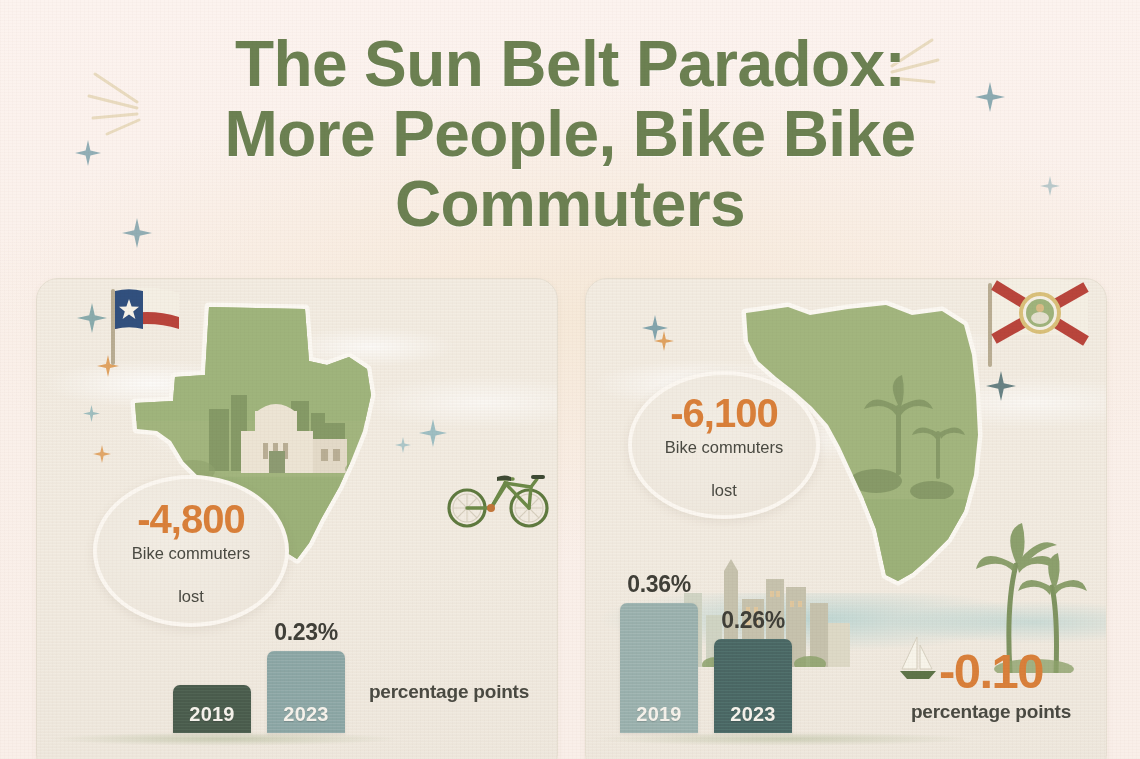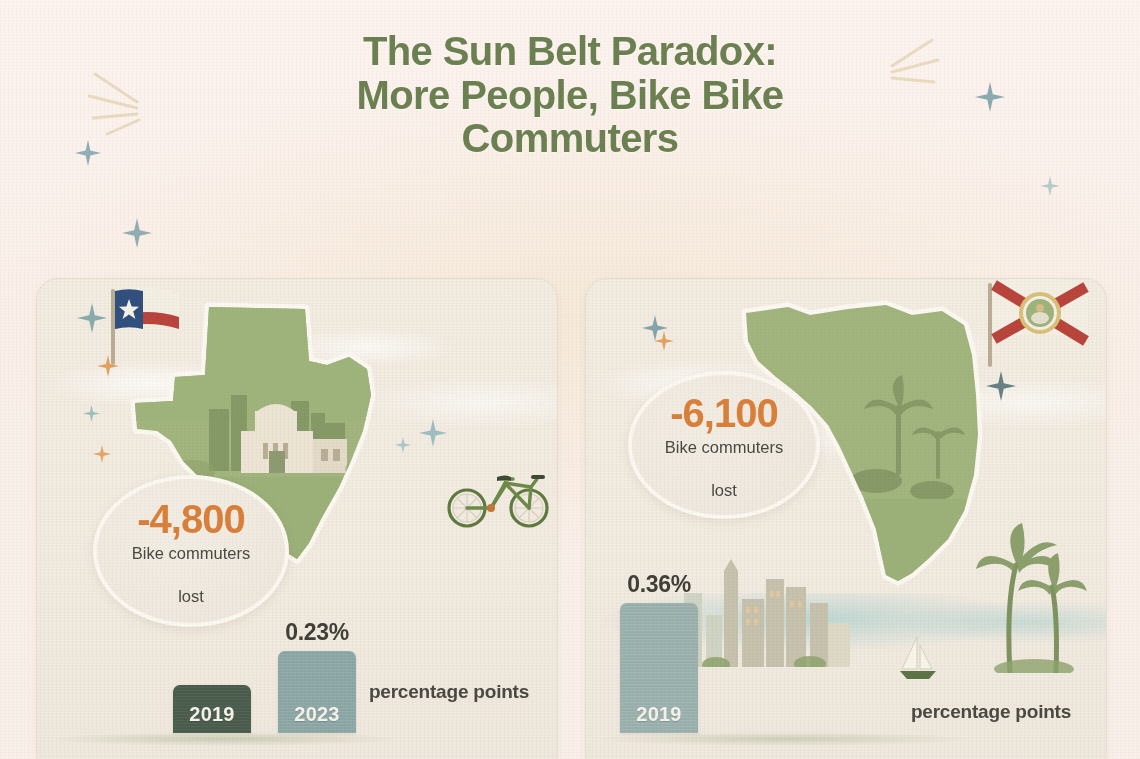--- a/index.html
+++ b/index.html
@@ -24,21 +24,21 @@
       radial-gradient(ellipse 900px 340px at 52% 42%, rgba(245,232,214,.85) 0%, rgba(251,241,236,0) 70%),
       linear-gradient(180deg, #fcf3ef 0%, #faf0ea 45%, #f9efe9 100%);
   }
 
   
   .title-wrap {
     position: absolute; left: 0; right: 0; top: 30px; z-index: 10; text-align: center;
   }
   .title {
     color: #6c8152;
-    font-size: 40px; line-height: 1.09; font-weight: 700;
+    font-size: 64px; line-height: 1.09; font-weight: 700;
     letter-spacing: -0.6px;
     text-shadow: 0 1px 0 rgba(255,255,255,.55);
   }
   .title .l2 { display: block; }
 
   
   .cards { position: absolute; left: 0; top: 278px; width: 1140px; height: 440px; z-index: 8; }
   .card {
     position: absolute; top: 0; height: 498px;
     border-radius: 22px;
@@ -100,21 +100,21 @@
   .callout.tx { left: 56px; top: 196px; width: 196px; height: 152px; }
   .callout.tx .big { font-size: 40px; margin-bottom:2px;text-align:center; }
   .callout.tx .sub { font-size: 16.5px; }
   .callout.fl { left: 42px; top: 92px; width: 192px; height: 148px; }
   .callout.fl .big { font-size: 40px; margin-bottom:2px; }
   .callout.fl .sub { font-size: 16.5px; }
   .callout .sub .w2 { display:block;margin-top:25px; }
 
   
   .chart { position:absolute; bottom:42px; z-index: 12; }
-  .bars { position:relative; height: 120px; display:flex; align-items:flex-end; gap: 27px; }
+  .bars { position:relative; height: 120px; display:flex; align-items:flex-end; gap: 16px; }
   .barcol { position:relative; display:flex; flex-direction:column; align-items:center; }
   .barval {
     position:absolute; bottom: 100%; left:50%; transform:translateX(-50%);
     color:#403f38; font-size:23px; font-weight:700; letter-spacing:-.3px;
     margin-bottom: 5px; white-space:nowrap;
   }
   .bar {
     width: 78px; border-radius: 7px 7px 0 0; position:relative;
     display:flex; align-items:flex-end; justify-content:center;
     box-shadow: 0 1px 3px rgba(90,80,60,.13);
@@ -517,23 +517,31 @@
 
     <div class="chart fl">
       <div class="bars">
         <div class="barcol">
           <span class="barval">0.36%</span>
           <div class="bar" style="height:130px;background:#9db3b0">
             <div class="bar-tex"></div>
             <span class="yr">2019</span>
           </div>
         </div>
+        <div class="barcol">
+          <span class="barval">0.26%</span>
+          <div class="bar" style="height:94px;background:#4d6b68">
+            <div class="bar-tex"></div>
+            <span class="yr">2023</span>
+          </div>
+        </div>
       </div>
     </div>
 
     <div class="delta fl">
+      <div class="num">-0.10</div>
       <div class="lbl">percentage points</div>
     </div>
   </section>
 
 </div>
 
 <div class="paper-tex"></div>
 
 </body></html>

